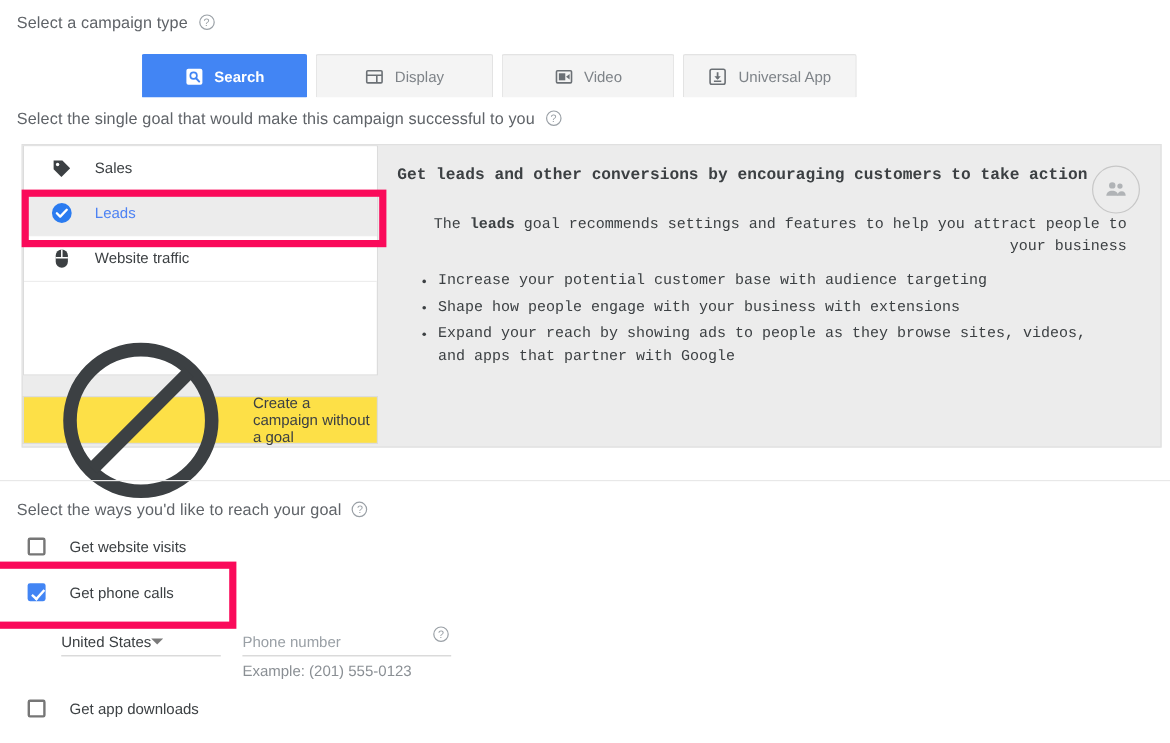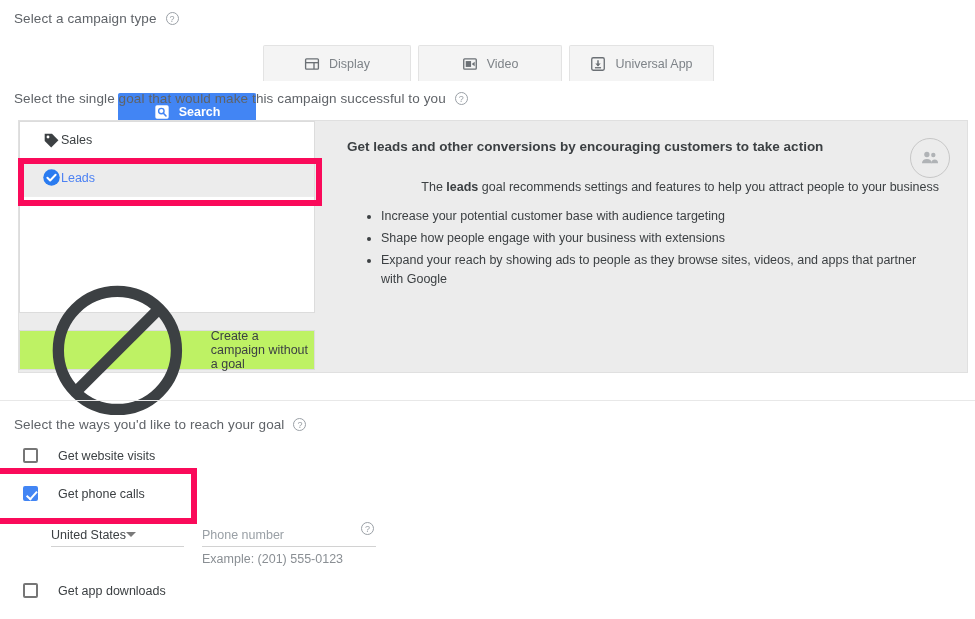--- a/index.html
+++ b/index.html
@@ -89,20 +89,21 @@
     left: 0; top: 0;
     width: 296px; height: 192px;
     background: #ffffff;
     border: 1px solid #dcdcdc;
   }
   .goal-row {
     position: relative;
     height: 37.5px;
     display: flex;
     align-items: center;
+    gap: 18px;
     padding-left: 22px;
     font-size: 12.5px;
     color: #3c4043;
     border-bottom: 1px solid #ededed;
     cursor: pointer;
     background: #ffffff;
   }
   .goal-row.selected {
     background: #ececec;
     color: #4d82f3;
@@ -113,36 +114,37 @@
     left: 0; top: 0; bottom: 0;
     width: 3px;
     background: #4285f4;
   }
   .goal-row .gicon { width: 19px; height: 19px; flex: 0 0 auto; display:block; }
 
   #goal-nogoal {
     position: absolute;
     left: 0; top: 209px;
     width: 296px; height: 40px;
-    background: #bef264;
+    background: #fde047;
     border: 1px solid #dcdcdc;
     display: flex;
     align-items: center;
     gap: 18px;
     padding-left: 22px;
     font-size: 12.5px;
     color: #3c4043;
     cursor: pointer;
   }
 
   #goal-detail {
     position: absolute;
     left: 296px; top: 0;
     right: 0; bottom: 0;
-    padding: 16px 28px 0 32px;
+    padding: 16px 28px 0 16px;
+    font-family: Liberation Mono, monospace;
   }
   #goal-detail h3 {
     margin: 0 0 0 0;
     font-size: 13.5px;
     font-weight: bold;
     color: #3c4043;
     line-height: 20px;
   }
   #goal-sub {
     margin-top: 21px;
@@ -269,21 +271,21 @@
 
 <div id="root">
 
   <div class="section-label" style="left:14px; top:11px;">
     <span>Select a campaign type</span>
     <span class="help-icon"></span>
   </div>
 
   <div id="tabs">
 
-    <div class="tab active" style="width:138px;margin-top:48px;">
+    <div class="tab active" style="width:138px;">
       <svg class="tab-icon" viewBox="0 0 24 24">
         <rect x="2" y="2" width="20" height="20" rx="2.5" fill="#ffffff"></rect>
         <circle cx="11" cy="10.6" r="4.1" fill="none" stroke="#4285f4" stroke-width="2.1"></circle>
         <line x1="14.1" y1="13.8" x2="18" y2="18" stroke="#4285f4" stroke-width="2.4" stroke-linecap="round"></line>
       </svg>
       <span>Search</span>
     </div>
 
     <div class="tab" style="width:148px;">
       <svg class="tab-icon" viewBox="0 0 24 24">
@@ -333,20 +335,28 @@
       </div>
 
       <div class="goal-row selected">
         <svg class="gicon" viewBox="0 0 24 24">
           <circle cx="12" cy="12" r="10.4" fill="#2a7bf0"></circle>
           <path d="M6.8 12.3 L10.3 15.8 L17.2 8.6" fill="none" stroke="#ffffff" stroke-width="2.5" stroke-linecap="round" stroke-linejoin="round"></path>
         </svg>
         <span>Leads</span>
       </div>
 
+      <div class="goal-row">
+        <svg class="gicon" viewBox="0 0 24 24">
+          <rect x="5.6" y="2.4" width="12.8" height="19.2" rx="6.4" fill="#3c4043"></rect>
+          <line x1="5.6" y1="11" x2="18.4" y2="11" stroke="#ffffff" stroke-width="1.6"></line>
+          <line x1="12" y1="2.4" x2="12" y2="11" stroke="#ffffff" stroke-width="1.6"></line>
+        </svg>
+        <span>Website traffic</span>
+      </div>
     </div>
 
     <div id="goal-nogoal">
       <svg class="gicon" viewBox="0 0 24 24">
         <circle cx="12" cy="12" r="9.4" fill="none" stroke="#3c4043" stroke-width="1.8"></circle>
         <line x1="5.6" y1="18.4" x2="18.4" y2="5.6" stroke="#3c4043" stroke-width="1.8"></line>
       </svg>
       <span>Create a campaign without a goal</span>
     </div>
 

